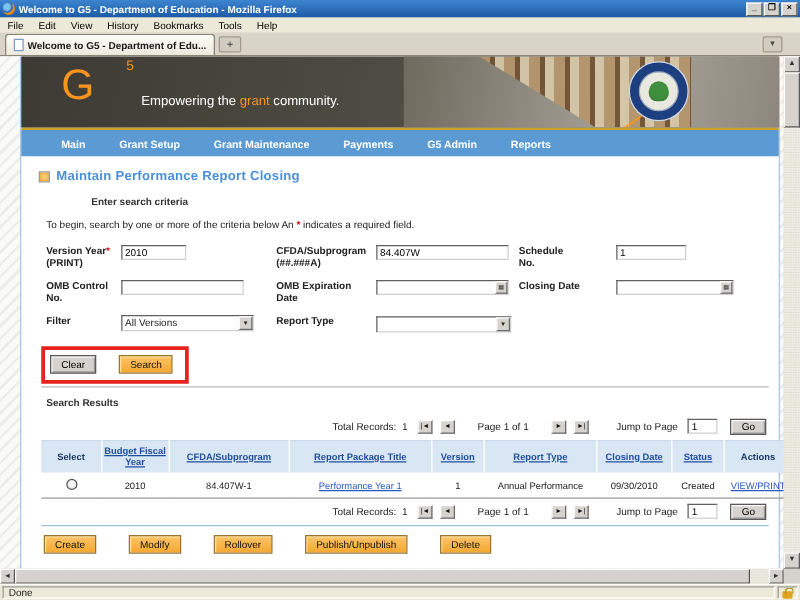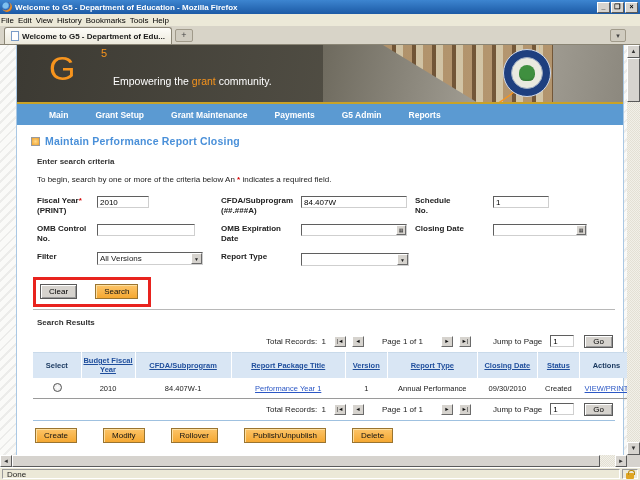--- a/index.html
+++ b/index.html
@@ -11,21 +11,21 @@
   .titlebar { position:absolute; top:0; left:0; width:640px; height:14px;
     background:linear-gradient(#3d85d0,#1c5aa5); display:flex; align-items:center; padding:0 2px; }
   .fx-icon { width:10px; height:10px; border-radius:50%;
     background:radial-gradient(circle at 35% 35%, #7ec0f0 0 28%, #2a66b8 45%, #f59120 60%, #c0540c 100%); margin-right:3px; flex:none; }
   .win-title { color:#fff; font-weight:bold; font-size:8px; white-space:nowrap; overflow:hidden; flex:1; }
   .win-btns { display:flex; gap:1px; }
   .win-btn { width:13px; height:11px; background:#d6d3ce; border:1px solid; border-color:#fff #5a5a5a #5a5a5a #fff;
     font-size:7px; line-height:8px; text-align:center; color:#000; font-weight:bold; }
 
   .menubar { position:absolute; top:14px; left:0; width:640px; height:13px; background:#ece9d8;
-    display:flex; align-items:center; gap:4px; padding-left:1px; border-bottom:1px solid #d8d4c8; }
+    display:flex; align-items:center; gap:12px; padding-left:6px; border-bottom:1px solid #d8d4c8; }
   .menu-item { font-size:8px; color:#000; }
 
   .tabstrip { position:absolute; top:27px; left:0; width:640px; height:18px; background:#d8d4c8;
     border-bottom:1px solid #8a8575; display:flex; align-items:flex-end; }
   .tab { height:17px; width:168px; margin-left:4px; background:linear-gradient(#fdfcf8,#ece9dc);
     border:1px solid #8a8575; border-bottom:none; border-radius:3px 3px 0 0; display:flex; align-items:center; padding:0 4px; gap:3px;justify-content:center; }
   .doc-icon { width:8px; height:10px; background:#fff; border:1px solid #7a9cc8; flex:none; }
   .tab-label { font-weight:bold; font-size:8px; white-space:nowrap; overflow:hidden; }
   .newtab-btn { height:13px; width:18px; margin:0 0 2px 3px; background:#d0ccc0; border:1px solid #a09a8a;
     border-radius:2px; text-align:center; line-height:11px; font-size:9px; color:#444; }
@@ -60,21 +60,21 @@
 
   
   .navbar { height:21px; background:#5b9ad2; display:flex; align-items:center; padding-left:32px; gap:27px; }
   .nav-item { color:#fff; font-weight:bold; font-size:8.5px; white-space:nowrap; }
 
   
   .main { padding:8px 8px 0 20px; }
   .page-title-row { display:flex; align-items:center; gap:5px; margin:2px 0 10px -6px; }
   .bullet-icon { width:9px; height:9px; border:1px solid #9a9a9a; background:radial-gradient(#ffd98a,#f0a028); flex:none; }
   .page-title { color:#4a90d9; font-weight:bold; font-size:10.5px; letter-spacing:.2px; }
-  .section-heading { font-weight:bold; color:#333; margin-bottom:9px; }
+  .section-heading { font-weight:bold; color:#333; margin-bottom:9px;margin-left:36px; }
   .instructions { color:#222; margin-bottom:12px; }
   .req-star { color:#d40000; font-weight:bold; }
 
   
   .frow { display:flex; align-items:flex-start; margin-bottom:9px; }
   .flabel { font-weight:bold; color:#222; line-height:1.2; }
   .l1 { width:60px; } .f1 { width:124px; } .l2 { width:80px; } .f2 { width:114px; } .l3 { width:78px; } .f3 { flex:1; }
   .tinput { height:12px; border:1px solid #7a7a7a; border-color:#5f5f5f #cfcfcf #cfcfcf #5f5f5f;
     background:#fff; font-family:"Liberation Sans",sans-serif; font-size:8px; padding:0 2px; }
   .field-wrap { position:relative; display:inline-block; }
@@ -208,21 +208,21 @@
           <span class="bullet-icon"></span>
           <span class="page-title">Maintain Performance Report Closing</span>
         </div>
 
         <div class="section-heading">Enter search criteria</div>
 
         <div class="instructions"><span>To begin, search by one or more of the criteria below An </span><span class="req-star">*</span><span> indicates a required field.</span></div>
 
         
         <div class="frow">
-          <div class="flabel l1"><span>Fiscal Year</span><span class="req-star">*</span><br><span>(PRINT)</span></div>
+          <div class="flabel l1"><span>Version Year</span><span class="req-star">*</span><br><span>(PRINT)</span></div>
           <div class="f1"><input class="tinput" style="width: 52px;" value="2010"></div>
           <div class="flabel l2"><span>CFDA/Subprogram</span><br><span>(##.###A)</span></div>
           <div class="f2"><input class="tinput" style="width: 106px;" value="84.407W"></div>
           <div class="flabel l3"><span>Schedule</span><br><span>No.</span></div>
           <div class="f3"><input class="tinput" style="width: 56px;" value="1"></div>
         </div>
 
         
         <div class="frow">
           <div class="flabel l1"><span>OMB Control</span><br><span>No.</span></div>

